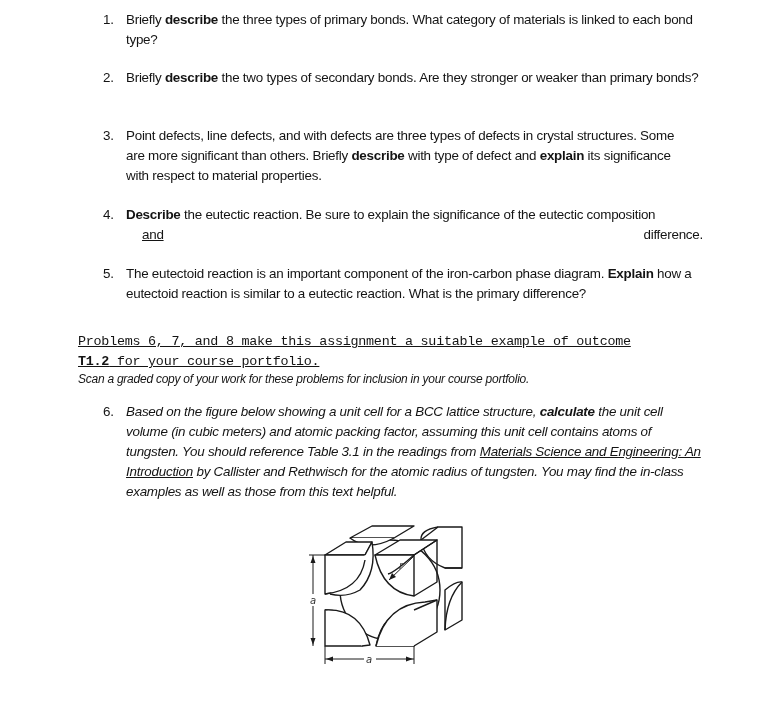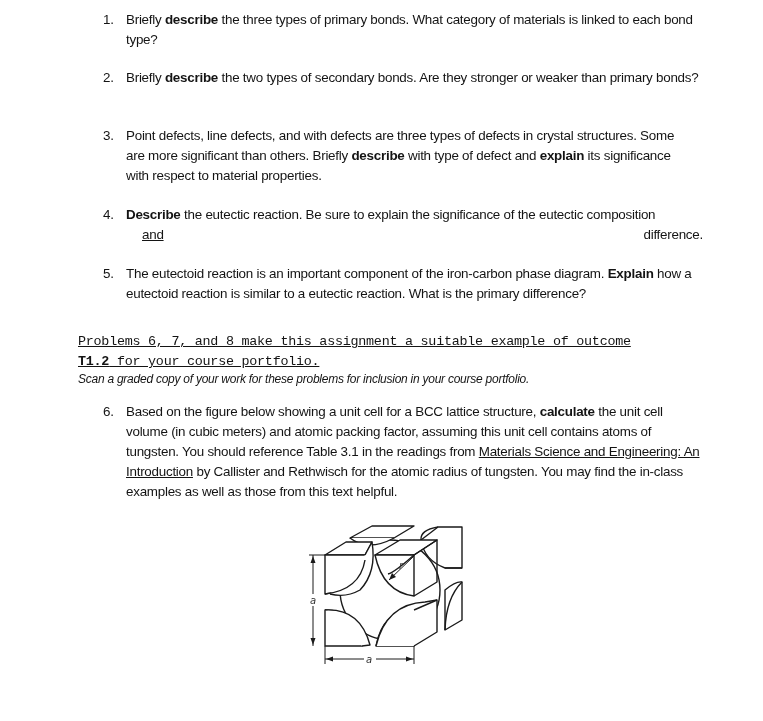--- a/index.html
+++ b/index.html
@@ -59,21 +59,21 @@
 </div>
 
 <div class="para txt ul" style="top:332px; width:585px;font-family:Liberation Mono, monospace;">
   <span>Problems 6, 7, and 8 make this assignment a suitable example of outcome </span><b>T1.2</b><span> for your course portfolio.</span>
 </div>
 
 <div class="para txt italic" style="top:369px; width:640px;">Scan a graded copy of your work for these problems for inclusion in your course portfolio.</div>
 
 <div class="item txt" style="top:402px;">
   <span class="num">6.</span>
-  <div class="body" style="width:578px;">
+  <div class="body" style="width:578px;font-style:italic;">
     <span>Based on the figure below showing a unit cell for a BCC lattice structure, </span><b>calculate</b><span> the unit cell volume (in cubic meters) and atomic packing factor, assuming this unit cell contains atoms of tungsten. You should reference Table 3.1 in the readings from </span><span class="ul">Materials Science and Engineering: An Introduction</span><span> by Callister and Rethwisch for the atomic radius of tungsten. You may find the in-class examples as well as those from this text helpful.</span>
   </div>
 </div>
 
 <svg id="figure" viewBox="300 515 185 165" fill="none" stroke="#1a1a1a" stroke-width="1.4" stroke-linejoin="round">
   <g>
 
     <circle cx="390" cy="590" r="50" fill="#fff"></circle>
 
     <g>

